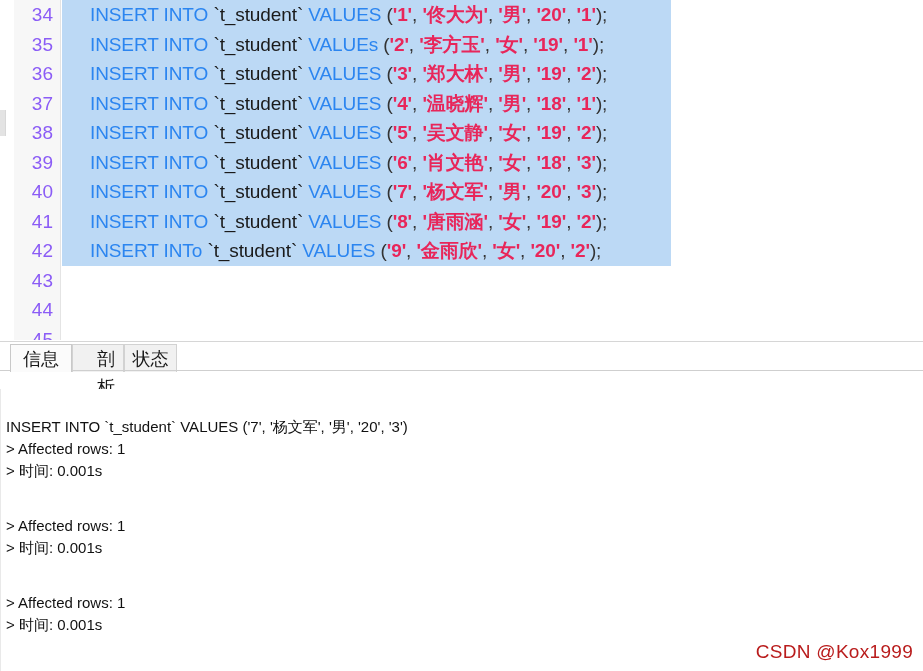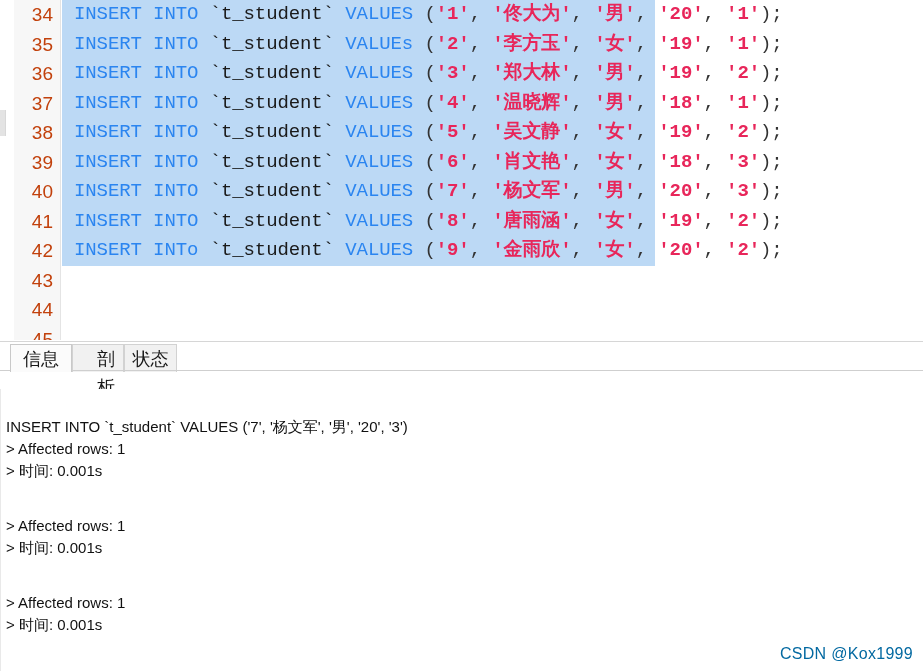--- a/index.html
+++ b/index.html
@@ -47,37 +47,37 @@
     height: 340px;
     background: #f7f7f7;
     border-right: 1px solid #e4e4e4;
     box-sizing: border-box;
   }
   #gutter .ln {
     height: 29.5px;
     line-height: 29.5px;
     text-align: right;
     padding-right: 7px;
-    color: #c2410c;
+    color: #8b5cf6;
     font-size: 19px;
     font-family: "Liberation Sans", "DejaVu Sans", sans-serif;
   }
   #code-area {
     position: absolute;
     left: 62px; top: 0;
     right: 0;
     height: 340px;
   }
   .code-line {
     height: 29.5px;
     line-height: 29.5px;
     white-space: nowrap;
     font-size: 19px;
-    font-family: Liberation Mono, monospace;
-    padding-left: 12px;
+    font-family: Liberation Sans, sans-serif;
+    padding-left: 28px;
     letter-spacing: -0.1px;
   }
   .code-line.sel {
     background: #bcd9f5;
     width: 581px;
   }
   .kw  { color: #2b85f0; }
   .ident { color: #1a1a1a; }
   .str { color: #e8265a; font-weight: 600; }
   .punc { color: #333333; }
@@ -152,22 +152,22 @@
     white-space: nowrap;
     font-family: "Liberation Sans", "DejaVu Sans", sans-serif;
   }
   .out-gap { height: 33px; }
 
   
   #watermark {
     position: absolute;
     right: 10px;
     bottom: 8px;
-    font-size: 16px;
-    color: #0369a1;
+    font-size: 19px;
+    color: #b91c1c;
     letter-spacing: 0.3px;
   }
 </style>
 </head>
 <body>
 
 <div id="editor-pane">
 
   <div id="left-gutter-strip">
     <div id="left-handle"></div>

